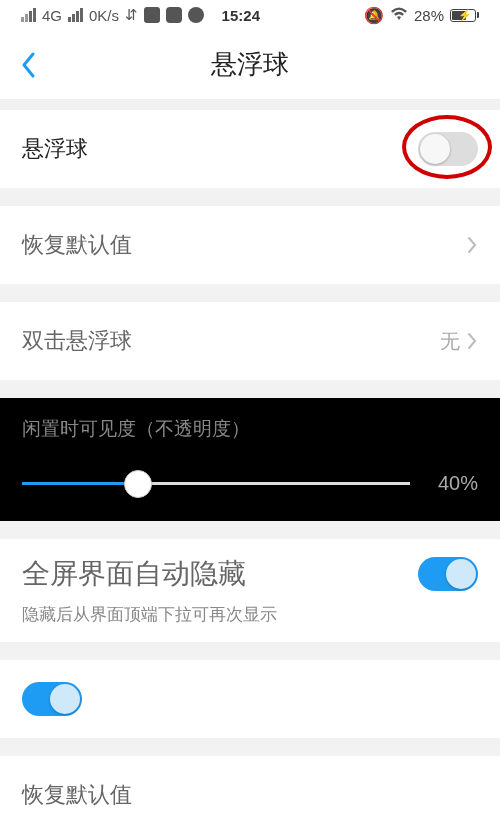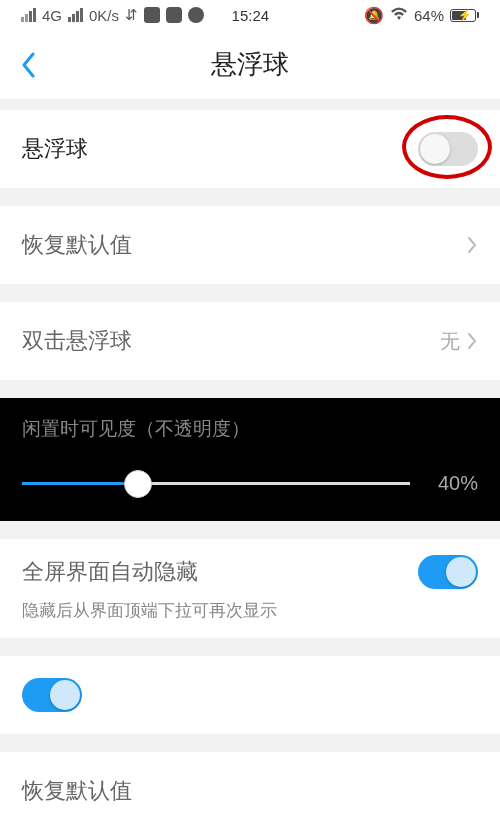--- a/index.html
+++ b/index.html
@@ -182,30 +182,30 @@
         <span></span>
         <span></span>
         <span></span>
         <span></span>
       </span>
     <span>0K/s</span>
     <span>⇵</span>
     <span class="status-icon-sq"></span>
     <span class="status-icon-sq2"></span>
     <span style="width:16px;height:16px;border-radius:50%;background:#555;display:inline-block;"></span>
-    <span class="status-time" style="margin-left:22px;">15:24</span>
+    <span class="status-time" style="margin-left:12px;font-weight:bold;">15:24</span>
   </div>
   <div class="status-right">
     <span class="bell-icon">🔕</span>
     <span class="wifi-icon">
       <svg width="18" height="14" viewBox="0 0 18 14">
           <path d="M9 13 L11 10 Q9 8.5 7 10 Z M4 7 Q9 2.5 14 7 L12.3 8.7 Q9 5.7 5.7 8.7 Z M1 4 Q9 -3 17 4 L15.3 5.7 Q9 -0.2 2.7 5.7 Z" fill="#555"></path>
         </svg>
     </span>
-    <span class="battery-pct">64%</span>
+    <span class="battery-pct">28%</span>
     <span class="battery">
       <span class="battery-body">
           <span class="battery-fill"></span>
           <span class="charge">⚡</span>
         </span>
       <span class="battery-cap"></span>
     </span>
   </div>
 </div>
 
@@ -266,21 +266,21 @@
       <div class="slider-thumb"></div>
     </div>
     <div class="slider-pct">40%</div>
   </div>
 </div>
 
 <div class="gap-lg"></div>
 
 <div class="row-desc-flex" style="position:relative;padding-top:16px;padding-bottom:16px;">
   <div style="display:flex;align-items:center;justify-content:space-between;">
-    <div class="lbl" style="font-size:22px;color:#666;">全屏界面自动隐藏</div>
+    <div class="lbl" style="font-size:28px;color:#666;">全屏界面自动隐藏</div>
     <div class="toggle on">
       <div class="knob"></div>
     </div>
   </div>
   <div class="sub" style="font-size:17px;color:#888;margin-top:10px;">隐藏后从界面顶端下拉可再次显示</div>
 </div>
 
 <div class="gap-lg"></div>
 
 <div class="row">

